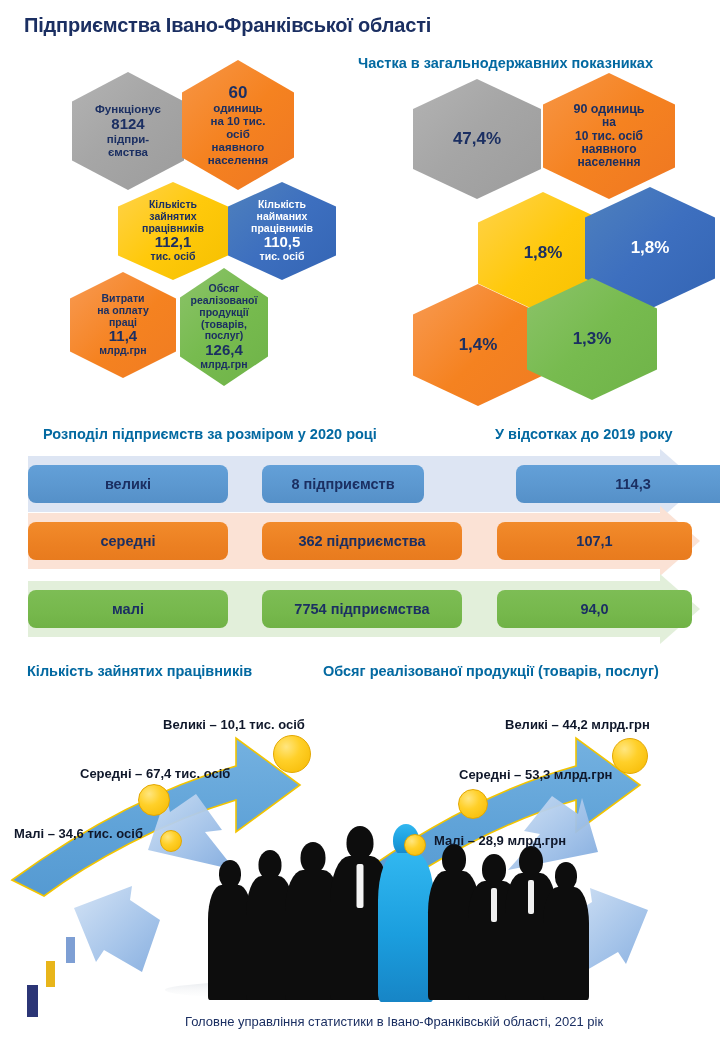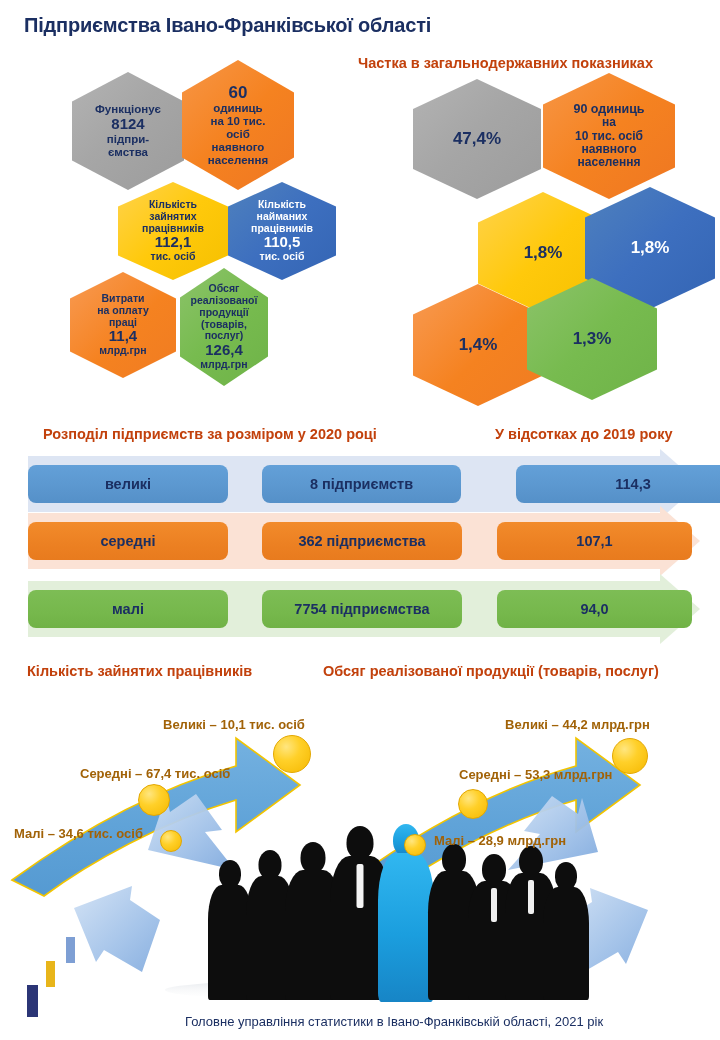--- a/index.html
+++ b/index.html
@@ -22,21 +22,21 @@
     font-size: 20px;
     font-weight: bold;
     color: #1b2f62;
     letter-spacing: -0.2px;
   }
 
   .section-title {
     position: absolute;
     font-size: 14.5px;
     font-weight: bold;
-    color: #c2410c;
+    color: #0369a1;
     white-space: nowrap;
     text-align: center;
   }
 
   
   .hex {
     position: absolute;
     clip-path: polygon(50% 0%, 100% 25%, 100% 75%, 50% 100%, 0% 75%, 0% 25%);
     display: flex;
     align-items: center;
@@ -93,21 +93,21 @@
   }
   .p-blue   { background: linear-gradient(180deg,#63a0d8 0%,#5b97cf 60%,#5590c8 100%); }
   .p-orange { background: linear-gradient(180deg,#f28b2b 0%,#ec8022 60%,#e87b1e 100%); }
   .p-green  { background: linear-gradient(180deg,#7dbd55 0%,#76b84c 60%,#70b246 100%); }
 
   
   .arrow-label {
     position: absolute;
     font-size: 13px;
     font-weight: bold;
-    color: #a16207;
+    color: #0f172a;
     white-space: nowrap;
   }
   .ball {
     position: absolute;
     border-radius: 50%;
     background: radial-gradient(circle at 34% 30%, #ffe680 0%, #ffd029 40%, #f5b800 100%);
     border: 1px solid #e3a700;
   }
 
   
@@ -247,21 +247,21 @@
   <div class="section-title" style="left:43px; top:426px;">Розподіл підприємств за розміром у 2020 році</div>
   <div class="section-title" style="left:495px; top:426px;">У відсотках до 2019 року</div>
 
   <div class="band" style="left:28px; top:456px;">
     <div class="band-body bg-blue-l"></div>
     <div class="band-head head-blue-l"></div>
   </div>
   <div class="pill p-blue" style="left:28px; top:465px; width:200px;">
     <span>великі</span>
   </div>
-  <div class="pill p-blue" style="left:262px; top:465px; width:199px;">
+  <div class="pill p-blue" style="left:262px; top:465px; width:162px;">
     <span>8 підприємств</span>
   </div>
   <div class="pill p-blue" style="left:516px; top:465px; width:234px;">
     <span>114,3</span>
   </div>
 
   <div class="band" style="left:28px; top:513px;">
     <div class="band-body bg-orange-l"></div>
     <div class="band-head head-orange-l"></div>
   </div>

